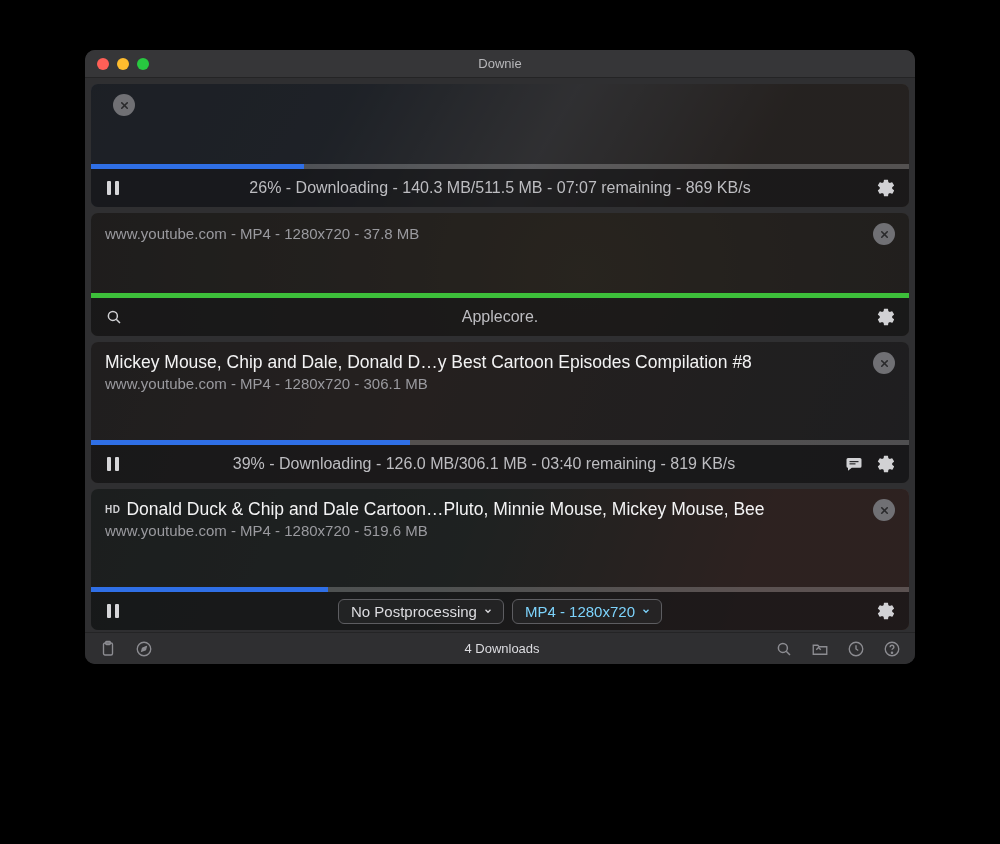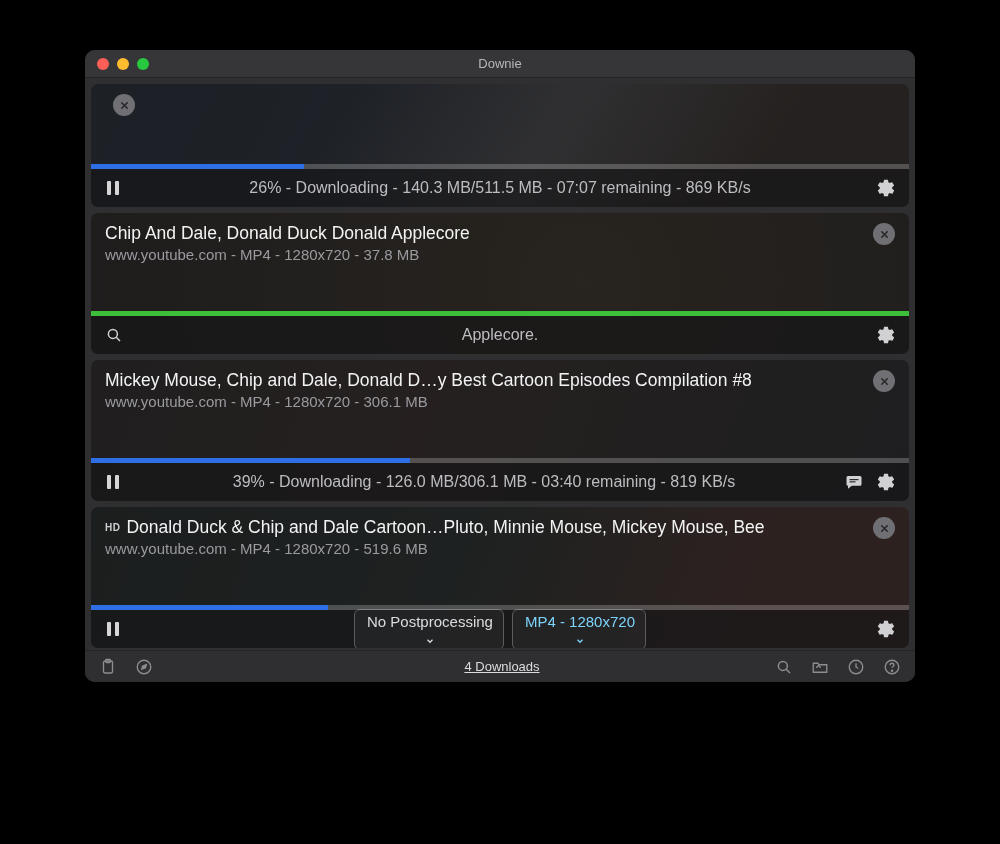--- a/index.html
+++ b/index.html
@@ -155,21 +155,20 @@
       display: inline-flex;
       align-items: center;
       gap: 6px;
       border: 1px solid #5d5d61;
       border-radius: 6px;
       padding: 3px 10px 3px 12px;
       color: #dcdce0;
       font-size: 15px;
       cursor: pointer;
       background: rgba(50,50,52,.4);
-      flex-direction: column;
     }
     .pill.muted { color: #7dd3fc; }
     .pill svg { width: 10px; height: 10px; }
     .bottombar {
       height: 32px;
       display: flex;
       align-items: center;
       padding: 0 12px;
       position: relative;
       background: #2f2f31;
@@ -178,21 +177,20 @@
     .bb-left, .bb-right { display: flex; gap: 14px; color: #8c8c91; }
     .bb-left .ic-btn, .bb-right .ic-btn { color: #8c8c91; }
     .bb-center {
       position: absolute;
       left: 4px; right: 0;
       text-align: center;
       color: #dcdce0;
       font-size: 13px;
       font-weight: 500;
       pointer-events: none;
-      text-decoration: underline;
     }
     .gear svg { width: 20px; height: 20px; }
     .pause-ic { width: 14px; display: flex; gap: 4px; }
     .pause-ic span { width: 4px; height: 14px; background: #d6d6d9; border-radius: 1px; }
   </style>
 </head>
 <body>
 
 <div class="window">
   <div class="titlebar">
@@ -242,23 +240,20 @@
             </div>
           </div>
         </div>
       </div>
       <div class="item">
         <div class="thumb"></div>
         <div class="overlay-dark"></div>
         <div class="item-content">
           <div class="item-head">
             <div class="item-text">
-              <div class="item-title">
-                <span>Chip And Dale, Donald Duck Donald Applecore</span>
-              </div>
               <div class="item-sub">www.youtube.com - MP4 - 1280x720 - 37.8 MB</div>
             </div>
             <div class="close-btn">
               <svg viewBox="0 0 24 24" fill="none" stroke="currentColor" stroke-width="3.5" stroke-linecap="round">
                 <line x1="6" y1="6" x2="18" y2="18"></line>
                 <line x1="18" y1="6" x2="6" y2="18"></line>
               </svg>
             </div>
           </div>
           <div class="spacer"></div>

